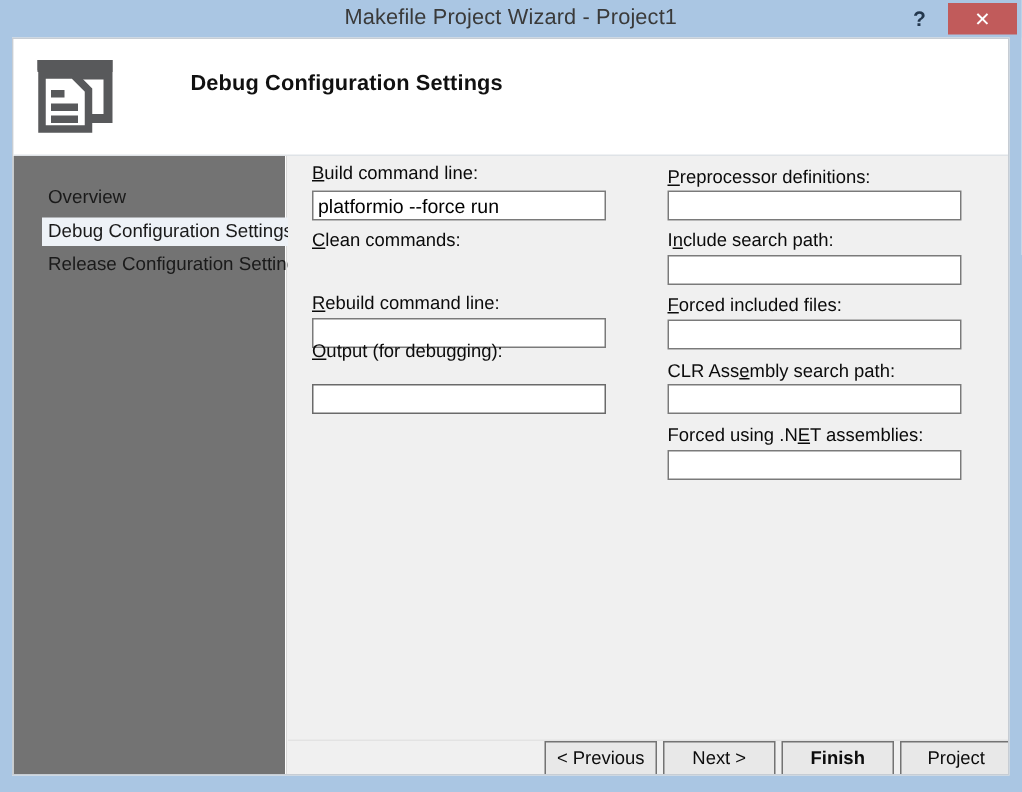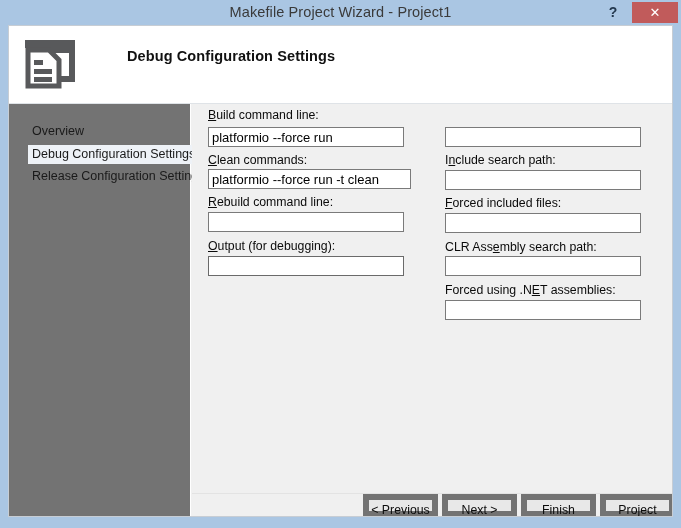--- a/index.html
+++ b/index.html
@@ -189,21 +189,21 @@
     border-color: #6a6a6a;
   }
 
   
   #lbl-build     { left: 16px;  top: 4px; }
   #in-build      { left: 16px;  top: 23px;  width: 196px; }
   #lbl-clean     { left: 16px;  top: 49px; }
   #in-clean      { left: 16px;  top: 65px;  width: 203px; }
   #lbl-rebuild   { left: 16px;  top: 91px; }
   #in-rebuild    { left: 16px;  top: 108px; width: 196px; }
-  #lbl-output    { left: 16px;  top: 135px; text-align: center; }
+  #lbl-output    { left: 16px;  top: 123px; text-align: center; }
   #in-output     { left: 16px;  top: 152px; width: 196px; }
 
   
   #lbl-preproc   { left: 253px; top: 7px; }
   #in-preproc    { left: 253px; top: 23px;  width: 196px; }
   #lbl-include   { left: 253px; top: 49px; }
   #in-include    { left: 253px; top: 66px;  width: 196px; }
   #lbl-forcedinc { left: 253px; top: 92px; }
   #in-forcedinc  { left: 253px; top: 109px; width: 196px; }
   #lbl-clr       { left: 253px; top: 136px; }
@@ -218,32 +218,32 @@
     top: 390px;
     width: 480px;
     height: 22px;
   }
   .wiz-button {
     position: absolute;
     top: 0;
     width: 75px;
     height: 23px;
     background: #e8e8e8;
-    border: 6px solid #737373;
+    border: 1px solid #737373;
     box-sizing: border-box;
     font-family: "Liberation Sans", sans-serif;
     font-size: 12.3px;
     color: #0c0c0c;
     text-align: center;
     line-height: 21px;
     cursor: default;
   }
   #btn-previous { left: 171px; }
   #btn-next     { left: 250px; }
-  #btn-finish   { left: 329px; }
+  #btn-finish   { left: 329px; font-weight: bold; }
   #btn-cancel   { left: 408px; }
 </style>
 </head>
 <body>
 
 <div id="window">
 
   <div id="titlebar">
     <div id="title-text">Makefile Project Wizard - Project1</div>
     <div id="help-button">?</div>
@@ -275,28 +275,28 @@
         <div class="nav-item selected" id="nav-debug">Debug Configuration Settings</div>
         <div class="nav-item" id="nav-release">Release Configuration Settings</div>
       </div>
 
       <div id="form-panel">
 
         <label class="field-label" id="lbl-build"><u>B</u>uild command line:</label>
         <input class="field-input" id="in-build" type="text" value="platformio --force run" style="">
 
         <label class="field-label" id="lbl-clean"><u>C</u>lean commands:</label>
-        <input class="field-input" id="in-clean" type="text" value="platformio --force run -t clean" style="">
 
         <label class="field-label" id="lbl-rebuild"><u>R</u>ebuild command line:</label>
         <input class="field-input" id="in-rebuild" type="text" value="" style="">
 
         <label class="field-label" id="lbl-output"><u>O</u>utput (for debugging):</label>
         <input class="field-input focused" id="in-output" type="text" autofocus="" value="" style="">
 
+        <label class="field-label" id="lbl-preproc"><u>P</u>reprocessor definitions:</label>
         <input class="field-input" id="in-preproc" type="text" value="" style="">
 
         <label class="field-label" id="lbl-include">I<u>n</u>clude search path:</label>
         <input class="field-input" id="in-include" type="text" value="" style="">
 
         <label class="field-label" id="lbl-forcedinc"><u>F</u>orced included files:</label>
         <input class="field-input" id="in-forcedinc" type="text" value="" style="">
 
         <label class="field-label" id="lbl-clr">CLR Ass<u>e</u>mbly search path:</label>
         <input class="field-input" id="in-clr" type="text" value="" style="">

